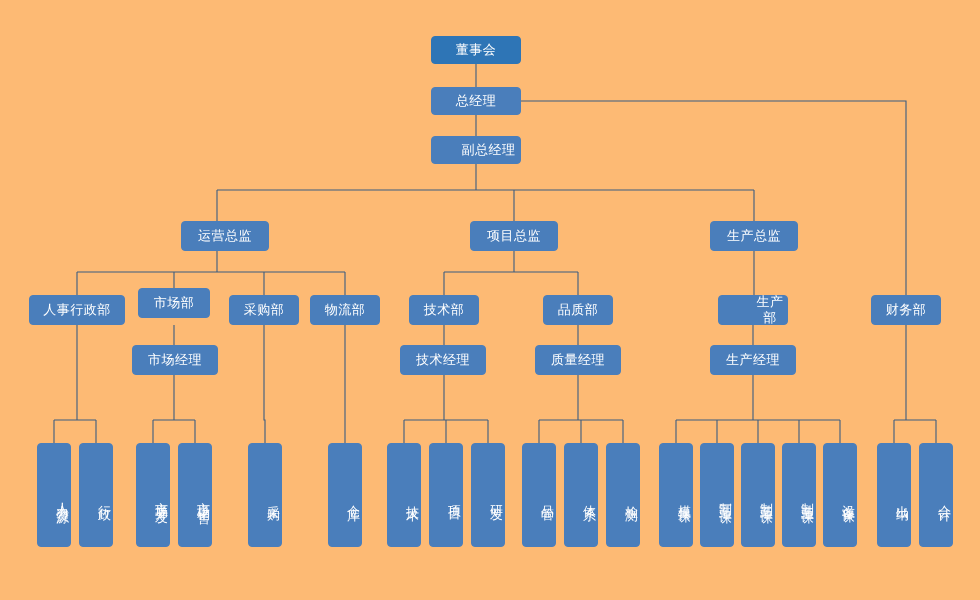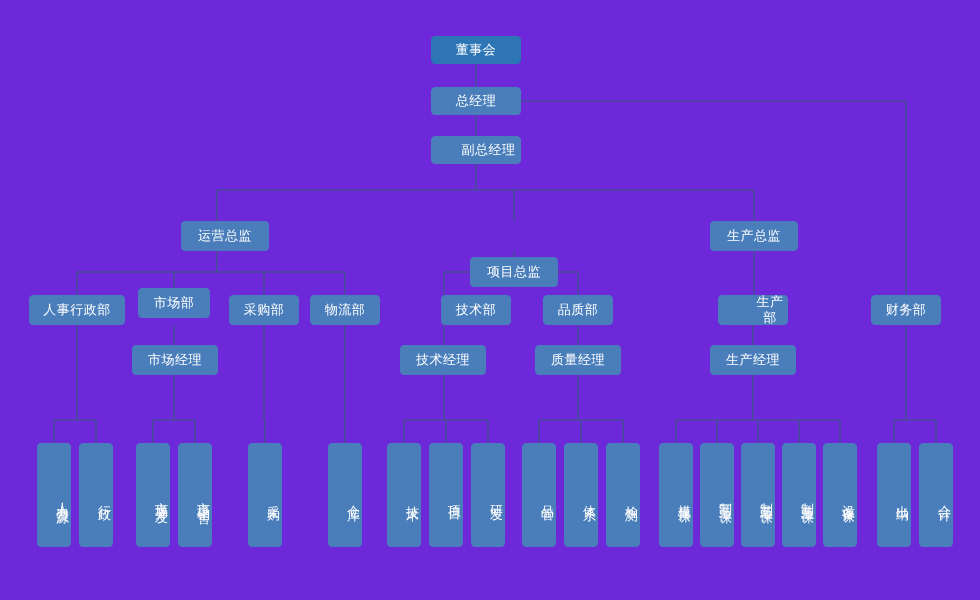--- a/index.html
+++ b/index.html
@@ -4,21 +4,21 @@
 <style>
   html, body {
     margin: 0;
     padding: 0;
     background: #ffffff;
   }
   #canvas {
     position: relative;
     width: 980px;
     height: 600px;
-    background: #6d28d9;
+    background: #fdba74;
     font-family: "DejaVu Sans", "Liberation Sans", sans-serif;
     overflow: hidden;
   }
   svg.links {
     position: absolute;
     left: 0;
     top: 0;
     width: 980px;
     height: 600px;
     pointer-events: none;
@@ -138,39 +138,39 @@
       </div>
       <div class="node" style="left: 431px; top: 87px; width: 90px; height: 28px;">
         <span>总经理</span>
       </div>
       <div class="node" style="left: 431px; top: 136px; width: 90px; height: 28px; padding-left: 25px;">
         <span>副总经理</span>
       </div>
       <div class="node" style="left: 173px; top: 221px; width: 88px; height: 30px; margin-left: 8px;">
         <span>运营总监</span>
       </div>
-      <div class="node" style="left: 470px; top: 221px; width: 88px; height: 30px; margin-top: 36px;">
+      <div class="node" style="left: 470px; top: 221px; width: 88px; height: 30px;">
         <span>项目总监</span>
       </div>
       <div class="node" style="left: 710px; top: 221px; width: 88px; height: 30px;">
         <span>生产总监</span>
       </div>
       <div class="node" style="left: 29px; top: 295px; width: 96px; height: 30px; justify-content: center;">
         <span>人事行政部</span>
       </div>
       <div class="node" style="left: 138px; top: 280px; width: 72px; height: 30px; margin-top: 8px;">
         <span>市场部</span>
       </div>
       <div class="node" style="left: 229px; top: 295px; width: 70px; height: 30px;">
         <span>采购部</span>
       </div>
       <div class="node" style="left: 310px; top: 295px; width: 70px; height: 30px;">
         <span>物流部</span>
       </div>
-      <div class="node" style="left: 409px; top: 295px; width: 70px; height: 30px; margin-left: 32px;">
+      <div class="node" style="left: 409px; top: 295px; width: 70px; height: 30px;">
         <span>技术部</span>
       </div>
       <div class="node" style="left: 543px; top: 295px; width: 70px; height: 30px;">
         <span>品质部</span>
       </div>
       <div class="node" style="left: 718px; top: 295px; width: 70px; height: 30px; padding-left: 34px;">
         <span>生产部</span>
       </div>
       <div class="node" style="left: 871px; top: 295px; width: 70px; height: 30px;">
         <span>财务部</span>

